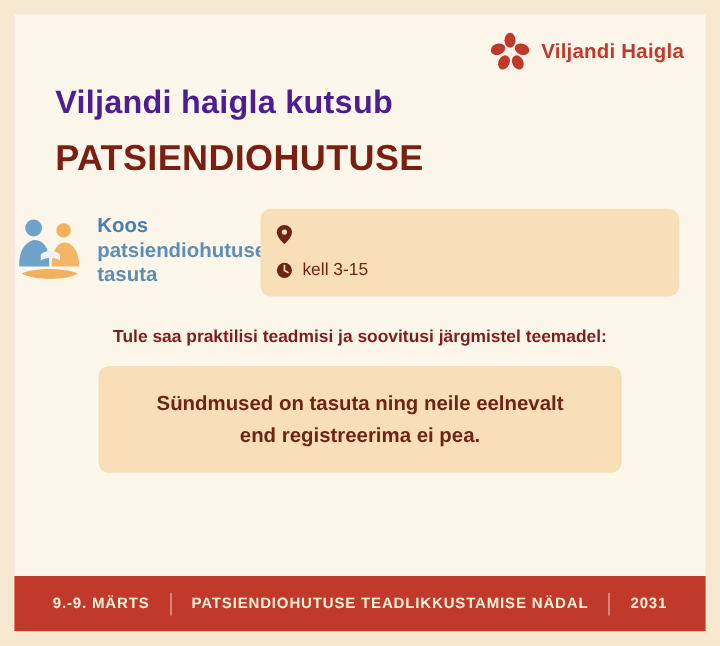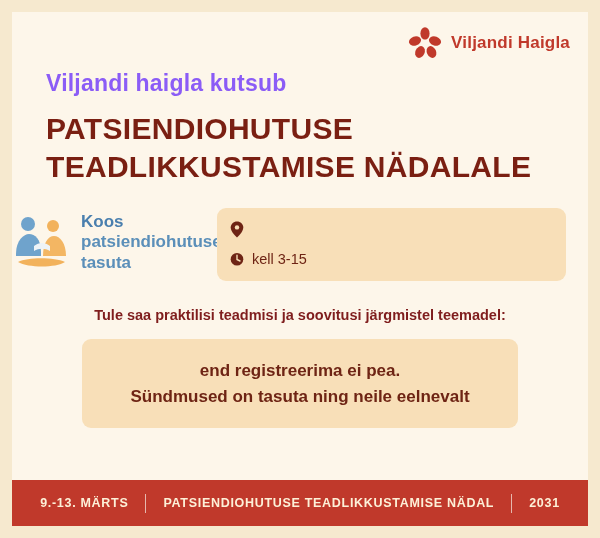--- a/index.html
+++ b/index.html
@@ -52,22 +52,22 @@
   .brand-name {
     font-size: 17px;
     font-weight: bold;
     color: #c0392b;
     letter-spacing: 0.2px;
     white-space: nowrap;
   }
 
   .kicker {
     margin: 0 16px 0 34px;
-    font-size: 23px;
-    color: #8b5cf6;
+    font-size: 27px;
+    color: #4c1d95;
     font-weight: bold;
     letter-spacing: 0.2px;
   }
   .headline {
     margin: 13px 0 0 34px;
     font-size: 30px;
     line-height: 1.26;
     font-weight: bold;
     color: #7a1f12;
     letter-spacing: 0.3px;
@@ -199,21 +199,20 @@
           </svg>
         </span>
         <span class="brand-name">Viljandi Haigla</span>
       </div>
     </div>
 
     <div class="kicker">Viljandi haigla kutsub</div>
 
     <div class="headline">
       <div>PATSIENDIOHUTUSE</div>
-      <div>TEADLIKKUSTAMISE NÄDALALE</div>
     </div>
 
     <div class="mid">
 
       <div class="logo-block">
         <span class="logo-glyph">
           <svg width="60" height="62" viewBox="0 0 60 62" aria-hidden="true">
             <circle cx="16" cy="12" r="7" fill="#6fa3cc"></circle>
             <circle cx="41" cy="14" r="6" fill="#f2b25c"></circle>
             <path d="M4 42 C4 28, 12 22, 17 22 C23 22, 29 27, 29 40 L29 44 L4 44 Z" fill="#6fa3cc"></path>
@@ -246,26 +245,26 @@
             </svg>
           </span>
           <span>kell 3-15</span>
         </div>
       </div>
     </div>
 
     <div class="prompt">Tule saa praktilisi teadmisi ja soovitusi järgmistel teemadel:</div>
 
     <div class="notice">
+      <div>Sündmused on tasuta ning neile eelnevalt</div>
       <div>end registreerima ei pea.</div>
-      <div>Sündmused on tasuta ning neile eelnevalt</div>
     </div>
 
     <div class="footer">
-      <span>9.-13. MÄRTS</span>
+      <span>9.-9. MÄRTS</span>
       <span class="f-sep"></span>
       <span>PATSIENDIOHUTUSE TEADLIKKUSTAMISE NÄDAL</span>
       <span class="f-sep"></span>
       <span>2031</span>
     </div>
 
   </div>
 </div>
 
 </body></html>

